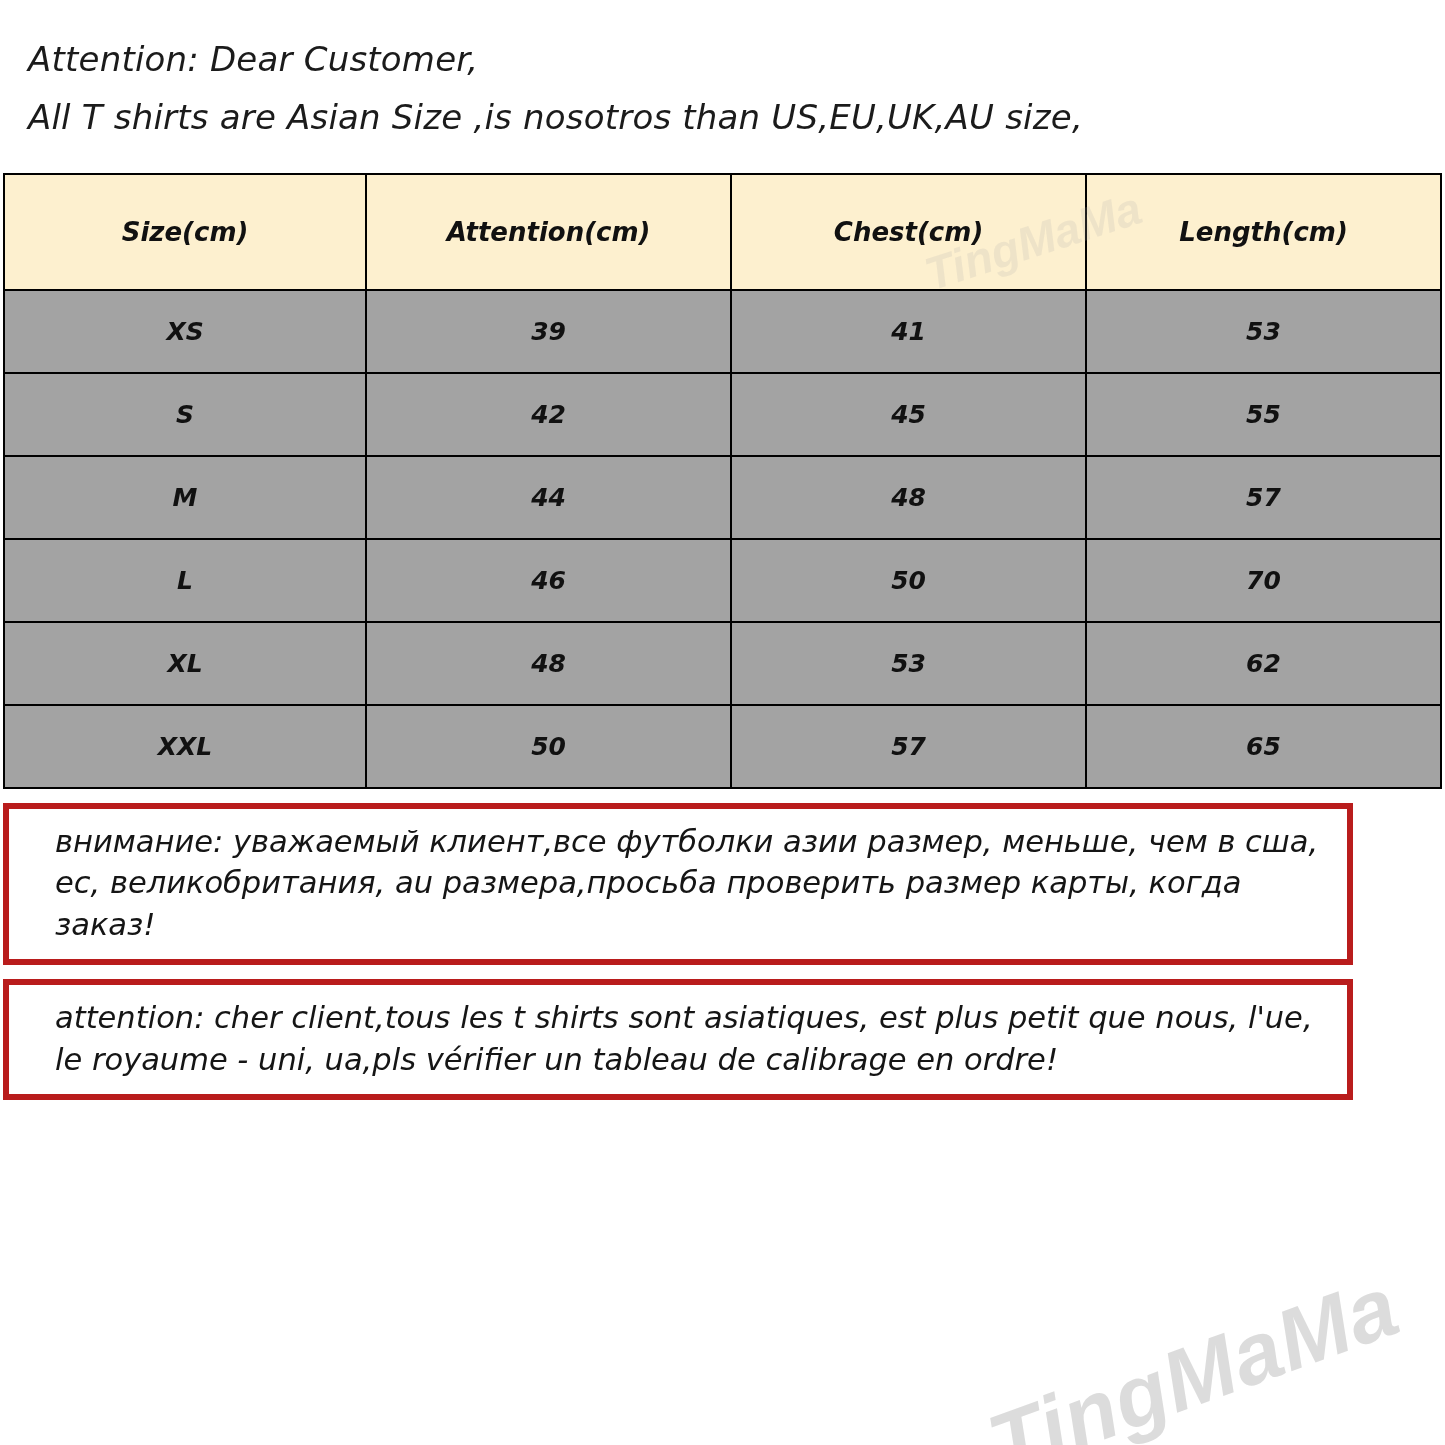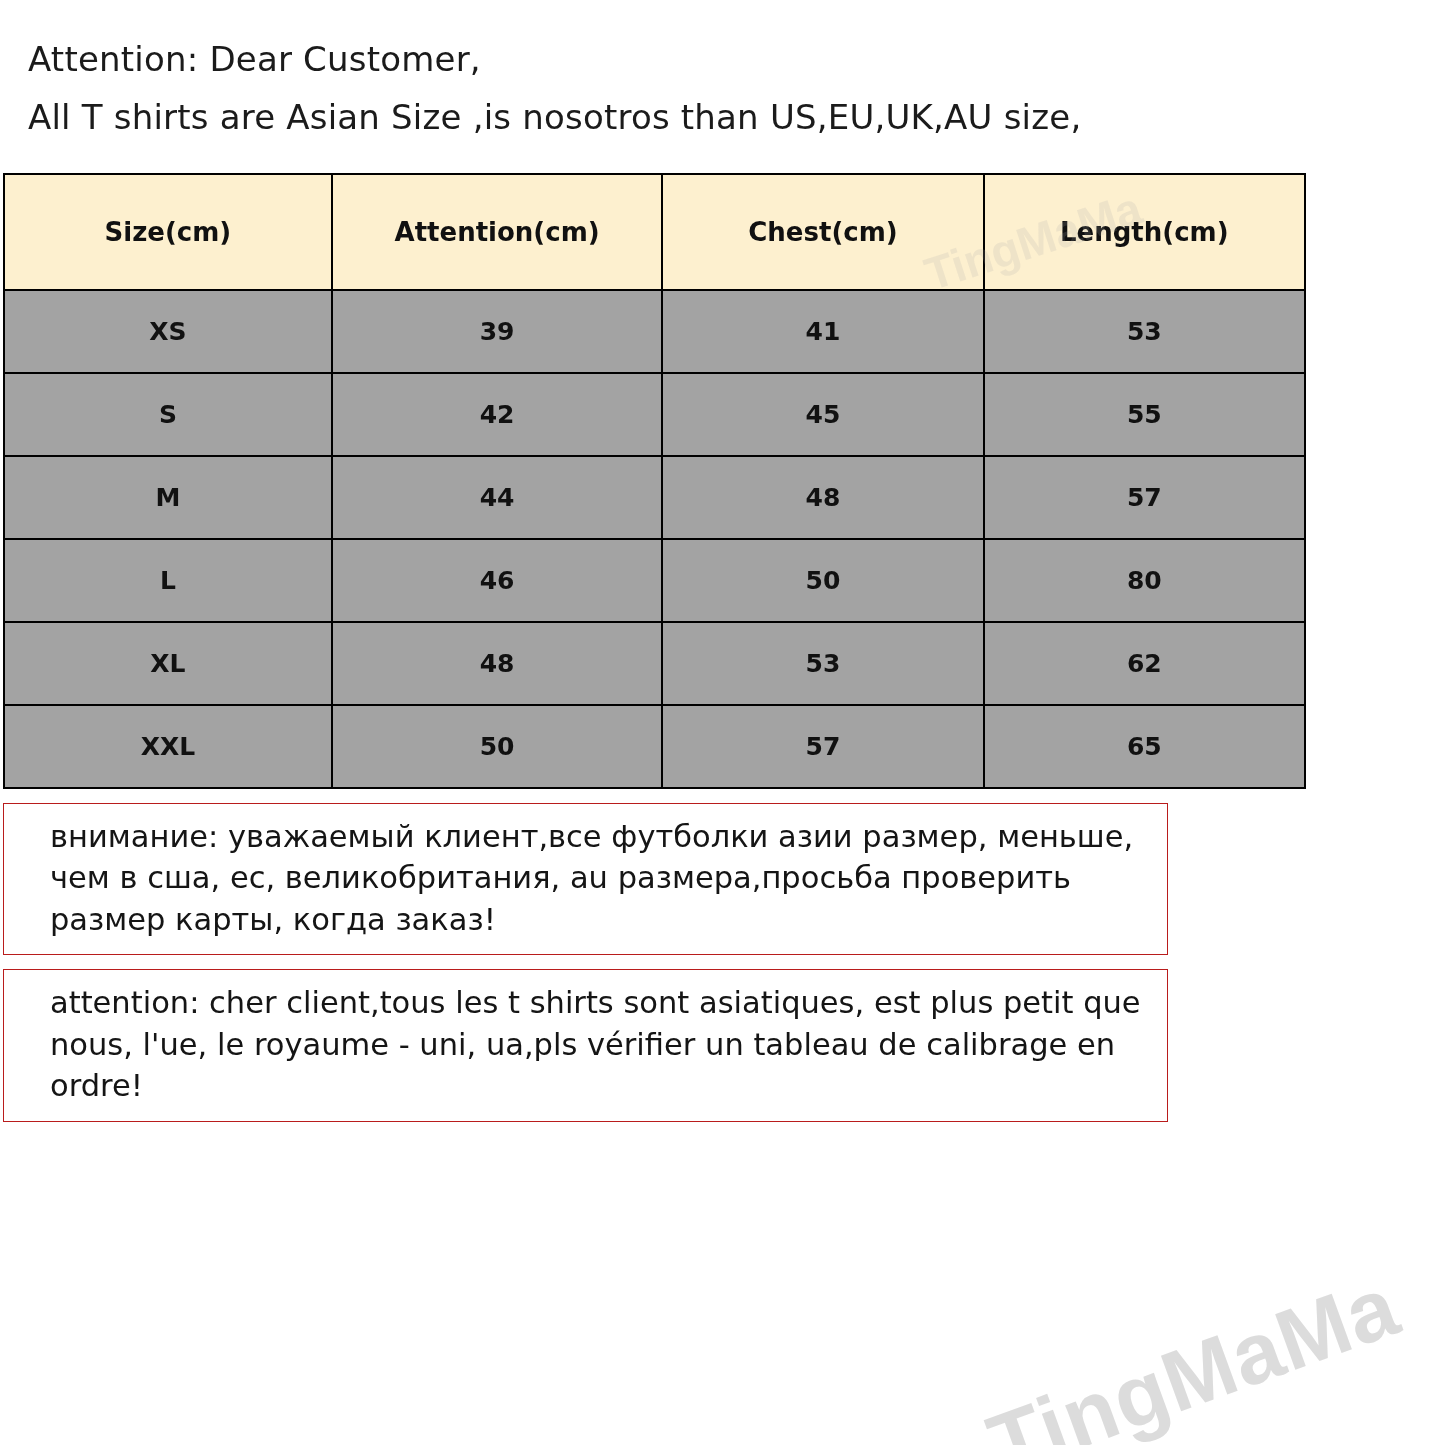--- a/index.html
+++ b/index.html
@@ -14,41 +14,42 @@
     color: #1a1a1a;
     overflow: hidden;
     position: relative;
   }
   .page {
     position: relative;
     width: 1445px;
     height: 1445px;
     box-sizing: border-box;
     padding: 30px 0 0 0;
+    font-style: italic;
   }
 
   
   .intro {
     padding: 0 18px 0 28px;
   }
   .intro-line {
     font-size: 34px;
     line-height: 1.72;
     letter-spacing: 0.2px;
     color: #1b1b1b;
     white-space: nowrap;
   }
 
   
   .table-wrap {
     margin-top: 26px;
     padding: 0 3px;
   }
   table.size-chart {
-    width: 1303px;
+    width: 1439px;
     border-collapse: collapse;
     table-layout: fixed;
   }
   table.size-chart th,
   table.size-chart td {
     border: 2px solid #000000;
     text-align: center;
     font-weight: bold;
     font-size: 25px;
     color: #111111;
@@ -69,23 +70,23 @@
 
   
   .notes {
     margin-top: 14px;
     padding: 0 3px;
     display: flex;
     flex-direction: column;
     gap: 14px;
   }
   .note-box {
-    border: 1px solid #b91c1c;
+    border: 6px solid #b91c1c;
     box-sizing: border-box;
-    width: 1165px;
+    width: 1350px;
     padding: 12px 14px 14px 46px;
     background: transparent;
   }
   .note-text {
     font-size: 30.5px;
     line-height: 1.36;
     color: #151515;
   }
 
   
@@ -158,21 +159,21 @@
         <tr>
           <td>M</td>
           <td>44</td>
           <td>48</td>
           <td>57</td>
         </tr>
         <tr>
           <td>L</td>
           <td>46</td>
           <td>50</td>
-          <td>80</td>
+          <td>70</td>
         </tr>
         <tr>
           <td>XL</td>
           <td>48</td>
           <td>53</td>
           <td>62</td>
         </tr>
         <tr>
           <td>XXL</td>
           <td>50</td>

